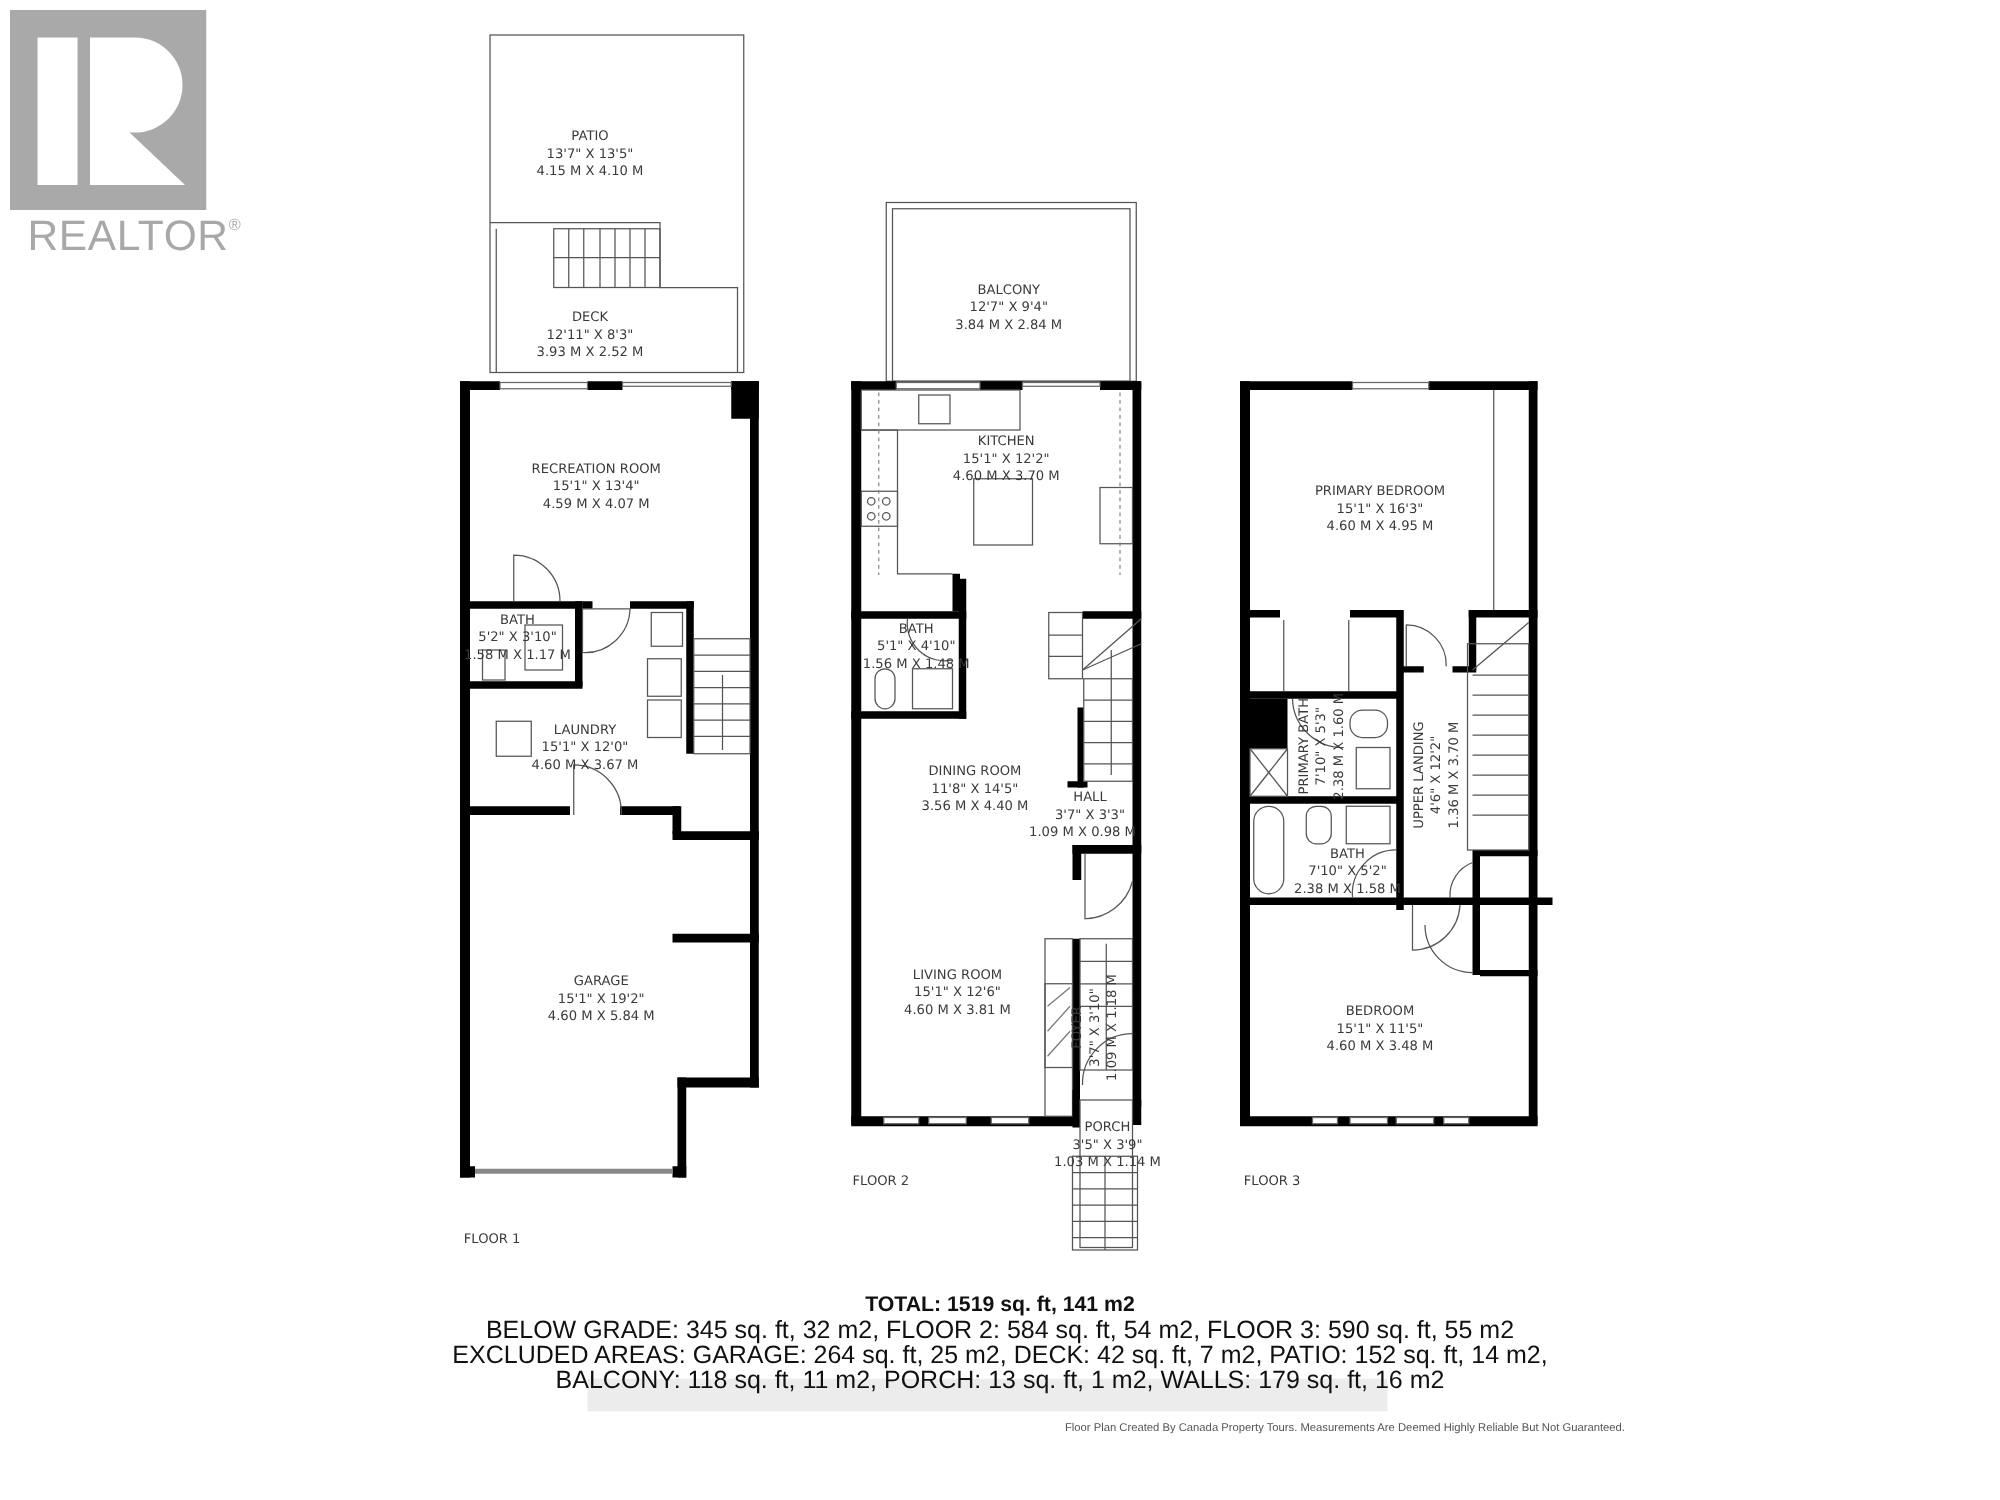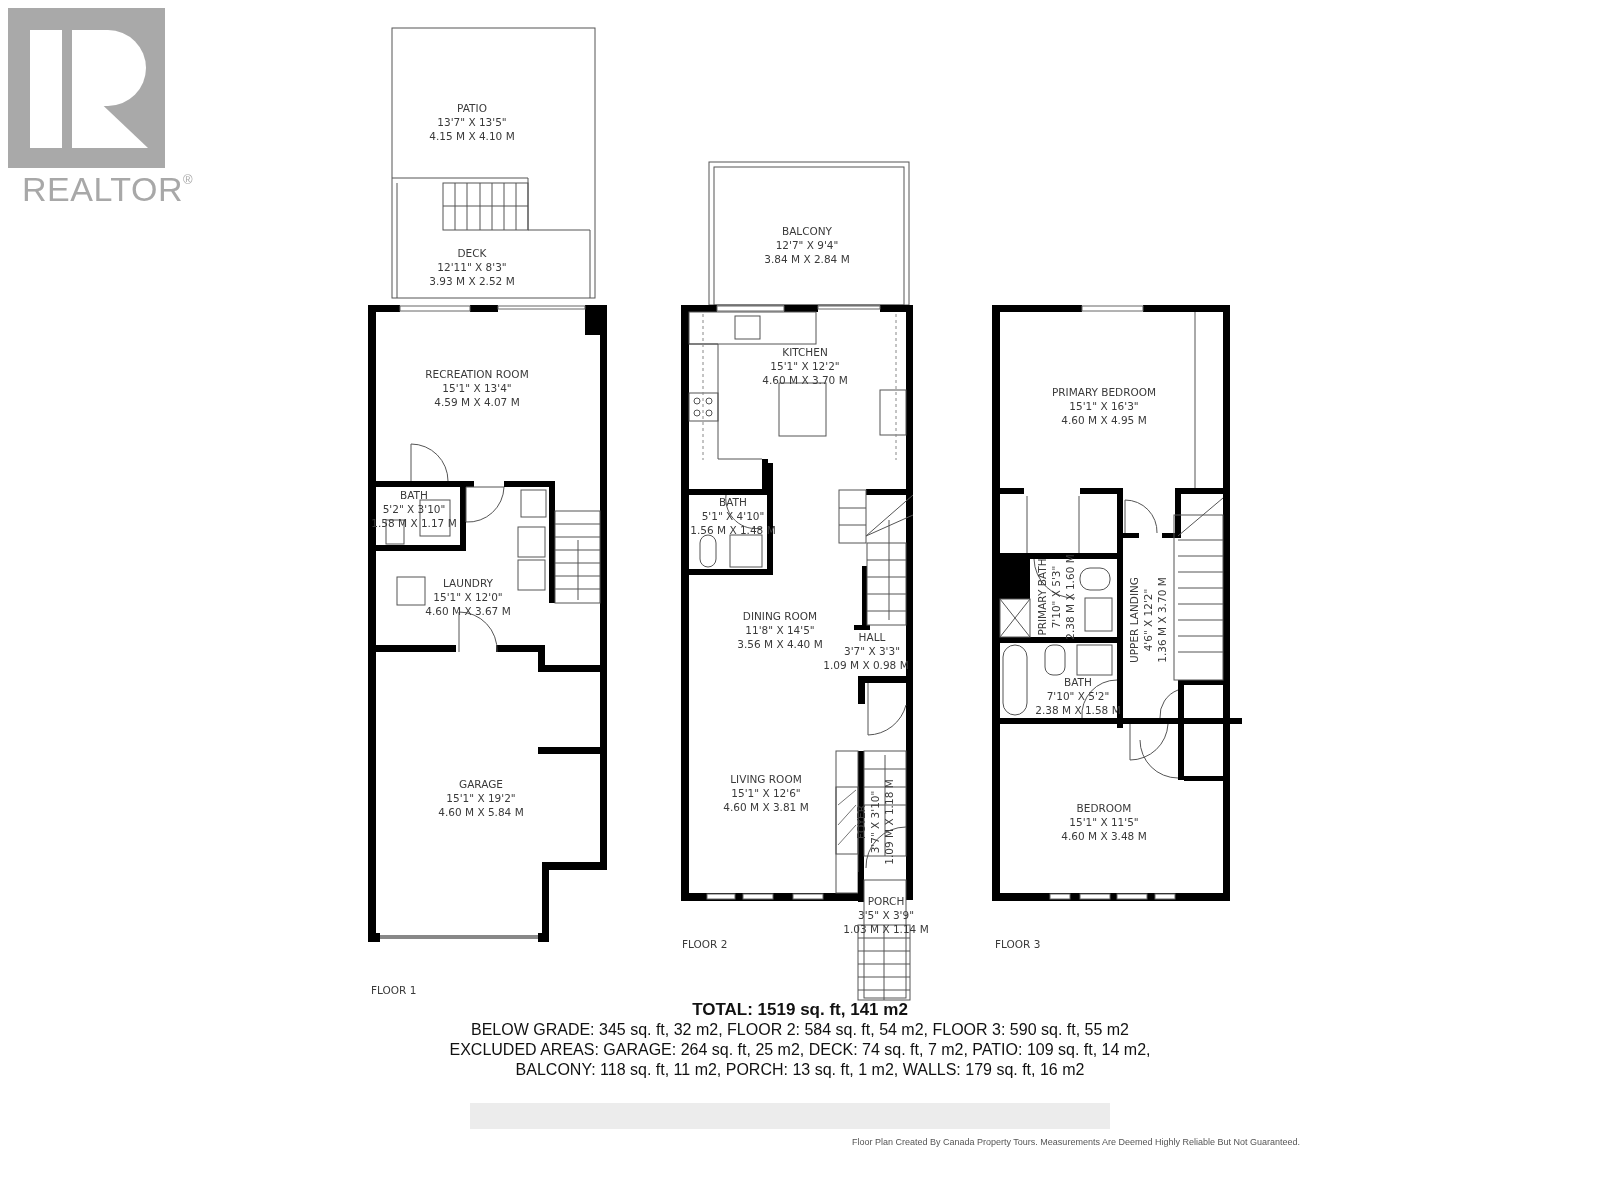--- a/index.html
+++ b/index.html
@@ -8,23 +8,23 @@
   .lbl { font-family:"DejaVu Sans", sans-serif; font-size:10.5px; fill:#3a3a3a; text-anchor:middle; }
   .floor-lbl { font-family:"DejaVu Sans", sans-serif; font-size:10.5px; fill:#3a3a3a; }
   .wall { fill:#000; }
   .thin { fill:none; stroke:#555; stroke-width:1; }
   .thin2 { fill:none; stroke:#777; stroke-width:1; }
   .dash { fill:none; stroke:#888; stroke-width:1; stroke-dasharray:3 3; }
   .win { fill:#fff; stroke:#666; stroke-width:1; }
   #logo { position:absolute; left:8px; top:8px; width:160px; }
   #logo-text { position:absolute; left:22px; top:170px; font-family:"Liberation Sans", sans-serif; font-size:34px; color:#a8a8a8; letter-spacing:0.5px; }
   #logo-text sup { font-size:13px; vertical-align:top; position:relative; top:2px; }
-  #summary { position:absolute; left:300px; top:999px; width:1000px; text-align:center; font-family:"Liberation Sans", sans-serif; color:#111; }
+  #summary { position:absolute; left:300px; top:1033px; width:1000px; text-align:center; font-family:"Liberation Sans", sans-serif; color:#111; }
   #total { font-size:17px; font-weight:bold; line-height:21px; }
-  .sumline { font-size:16px; line-height:20px; }
+  .sumline { font-size:20px; line-height:20px; }
   #credit { position:absolute; left:300px; top:1137px; width:1000px; text-align:right; font-family:"Liberation Sans", sans-serif; font-size:9px; color:#555; }
   #watermark { position:absolute; left:470px; top:1103px; width:640px; height:26px; background:rgba(200,200,200,0.35); }
 </style>
 </head>
 <body>
 
 <svg id="logo" viewBox="0 0 160 160" width="160" height="160">
   <rect x="0" y="0" width="157" height="162" fill="#a9a9a9"></rect>
   <rect x="22" y="22" width="32" height="118" fill="#fff"></rect>
   <path d="M64 22 H100 A38 38 0 0 1 100 98 H64 Z" fill="#fff"></path>
@@ -366,16 +366,16 @@
 
     <text class="floor-lbl" x="995" y="948">FLOOR 3</text>
   </g>
 </svg>
 
 <div id="watermark"></div>
 
 <div id="summary">
   <div id="total">TOTAL: 1519 sq. ft, 141 m2</div>
   <div class="sumline">BELOW GRADE: 345 sq. ft, 32 m2, FLOOR 2: 584 sq. ft, 54 m2, FLOOR 3: 590 sq. ft, 55 m2</div>
-  <div class="sumline">EXCLUDED AREAS: GARAGE: 264 sq. ft, 25 m2, DECK: 74 sq. ft, 7 m2, PATIO: 109 sq. ft, 14 m2,</div>
+  <div class="sumline">EXCLUDED AREAS: GARAGE: 264 sq. ft, 25 m2, DECK: 42 sq. ft, 7 m2, PATIO: 152 sq. ft, 14 m2,</div>
   <div class="sumline">BALCONY: 118 sq. ft, 11 m2, PORCH: 13 sq. ft, 1 m2, WALLS: 179 sq. ft, 16 m2</div>
 </div>
 <div id="credit">Floor Plan Created By Canada Property Tours. Measurements Are Deemed Highly Reliable But Not Guaranteed.</div>
 
 </body></html>

